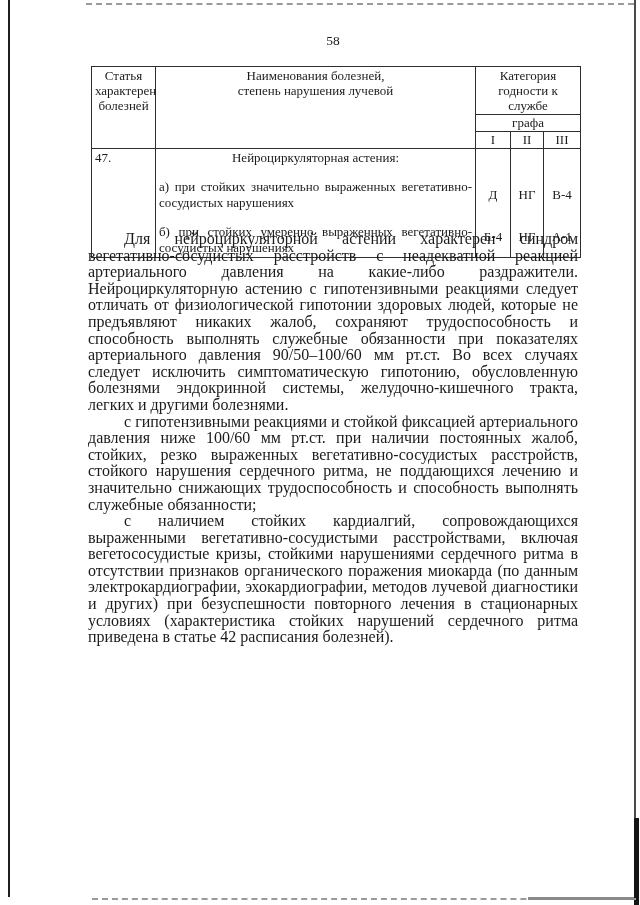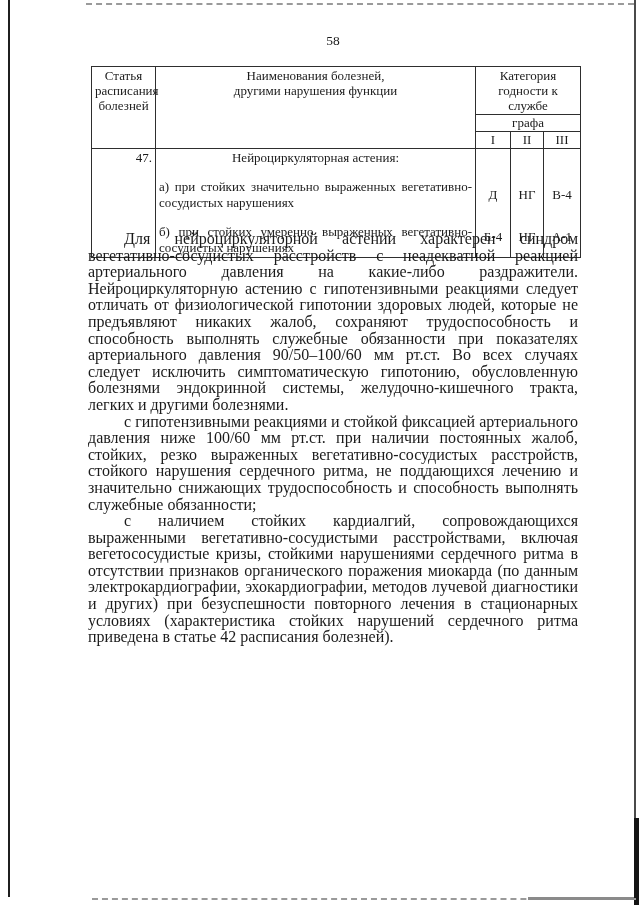--- a/index.html
+++ b/index.html
@@ -18,21 +18,21 @@
 
   .pagenum{position:absolute;top:33px;left:88px;width:490px;text-align:center;font-size:13.5px;}
 
   table.sched{
     position:absolute;top:66px;left:91px;width:489px;
     border-collapse:collapse;table-layout:fixed;font-size:13px;line-height:15px;
   }
   table.sched td{border:1px solid #2e2e2e;padding:1px 3px;vertical-align:top;}
   td.hdr{text-align:center;white-space:pre-line;}
   td.hdr-small{text-align:center;height:14px;line-height:13px;padding:0 2px;}
-  td.art{text-align:right;}
+  td.art{text-align:left;}
   td.content-cell{padding:2px 5px 2px 4px;}
   .row-title{line-height:16px;text-align:center;}
   .row-item{margin-top:13px;line-height:16px;text-align:justify;}
   td.cat{text-align:center;padding:0 1px;}
   .cat-a{margin-top:37px;line-height:16px;}
   .cat-b{margin-top:26px;line-height:16px;}
   tr.datarow{height:100px;}
 
   .bodytext{
     position:absolute;top:231px;left:88px;width:490px;
@@ -57,23 +57,23 @@
   <table class="sched">
     <colgroup>
       <col style="width:64px">
         <col style="width:320px">
       <col style="width:35px">
         <col style="width:33px">
         <col style="width:37px">
     </colgroup>
     <tbody>
       <tr>
-        <td class="hdr" rowspan="3">Статья расписания болезней</td>
+        <td class="hdr" rowspan="3">Статья характерен болезней</td>
         <td class="hdr" rowspan="3">Наименования болезней,
-другими нарушения функции</td>
+степень нарушения лучевой</td>
         <td class="hdr" colspan="3">Категория
 годности к службе</td>
       </tr>
       <tr>
         <td class="hdr-small" colspan="3">графа</td>
       </tr>
       <tr>
         <td class="hdr-small">I</td>
         <td class="hdr-small">II</td>
         <td class="hdr-small">III</td>

